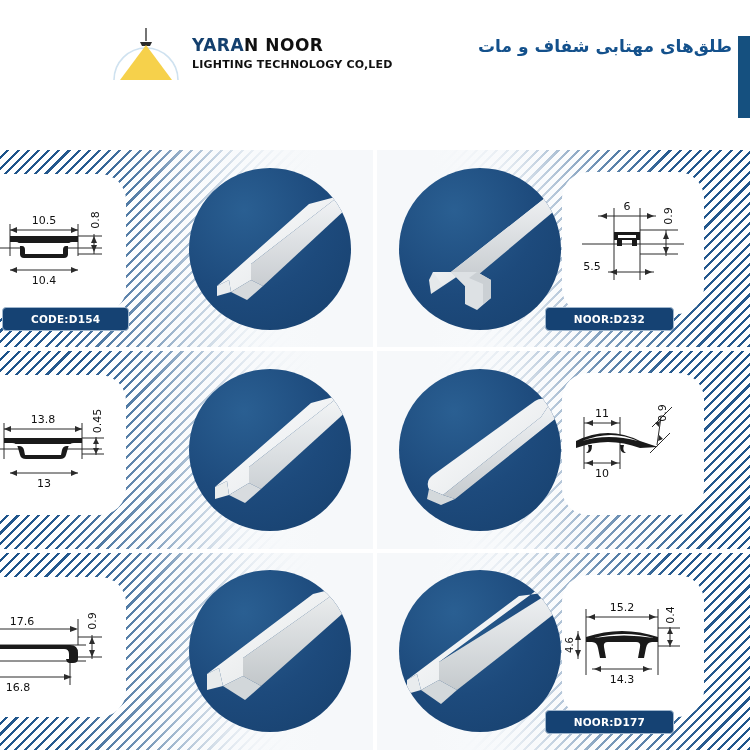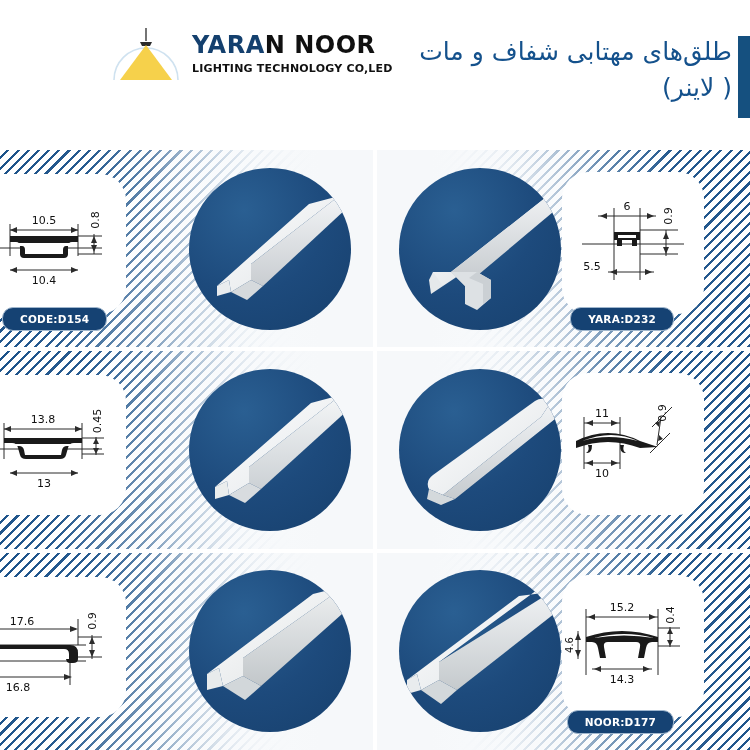--- a/index.html
+++ b/index.html
@@ -18,36 +18,36 @@
   }
   .logo-block {
     position:absolute; left:110px; top:22px;
     display:flex; align-items:center; gap:10px;
     direction:ltr;
   }
   .lamp-icon { width:72px; height:64px; position:relative; }
   .logo-text { display:flex; flex-direction:column; align-items:flex-start; }
   .logo-main {
     font-family:"DejaVu Sans","Liberation Sans",sans-serif;
-    font-size:24px; font-weight:bold; letter-spacing:0.5px;
+    font-size:17px; font-weight:bold; letter-spacing:0.5px;
     line-height:1.05; white-space:nowrap;text-align:center;
   }
   .logo-main .lt-dark { color:#14406e; }
   .logo-main .lt-black { color:#101010; }
   .logo-sub {
     font-size:11px; font-weight:bold; color:#101010;
     letter-spacing:0.2px; margin-top:3px; white-space:nowrap;
   }
 
   .title-wrap {
     position:absolute; right:18px; top:34px;
     text-align:right; direction:rtl;
   }
   .title-line {
-    color:#14518c; font-size:25px; font-weight:normal;
+    color:#14518c; font-size:17px; font-weight:bold;
     line-height:1.45; white-space:nowrap;
   }
   .title-bar {
     position:absolute; right:0px; top:36px;
     width:12px; height:82px; background:#15507f;
   }
 
   
   .grid {
     position:absolute; left:0; top:150px; width:750px; height:600px;
@@ -99,21 +99,21 @@
   .cell.inner-card .draw-card { left:46px; top:22px; width:142px; height:142px; }
   .cell.flip.inner-card .draw-card { right:46px; left:auto; }
 
   .draw-svg { position:absolute; inset:0; width:100%; height:100%; }
 
   
   .code-badge {
     position:absolute; bottom:16px;
     background:#154273; color:#ffffff;
     font-size:10.5px; font-weight:bold;
-    padding:5px 17px; border-radius:11px;
+    padding:5px 28px; border-radius:4px;
     letter-spacing:.2px; white-space:nowrap;
     border:1px solid #9fb6cd;
   }
   .cell .code-badge { left:2px; }
   .cell.flip .code-badge { left:auto; right:2px; }
   .cell.inner-card .code-badge { left:76px; }
   .cell.flip.inner-card .code-badge { right:76px; left:auto; }
 
   
   .photo {
@@ -143,21 +143,20 @@
       </svg>
     </div>
     <div class="logo-text">
       <div class="logo-main"><span class="lt-dark">YARA</span><span class="lt-black">N NOOR</span></div>
       <div class="logo-sub">LIGHTING TECHNOLOGY CO,LED</div>
     </div>
   </div>
 
   <div class="title-wrap">
     <div class="title-line">طلق‌های مهتابی شفاف و مات</div>
-    <div class="title-line">( لاینر)</div>
   </div>
   <div class="title-bar"></div>
 </div>
 
 <div class="grid">
 
   <div class="cell">
     <div class="stripes fade-right"></div>
     <div class="cell-wash"></div>
     <div class="draw-card">
@@ -227,21 +226,21 @@
           <line x1="78" y1="58" x2="116" y2="58"></line>
           <line x1="78" y1="82" x2="116" y2="82"></line>
         </g>
         <path d="M52 60 h26 v8 h-3 v6 h-5 v-6 h-10 v6 h-5 v-6 h-3 z" fill="#1a1a1a"></path>
         <path d="M56 63 h18 v3 h-18 z" fill="#ffffff"></path>
         <text class="dim-txt" x="65" y="38" font-size="11" fill="#111" text-anchor="middle">6</text>
         <text class="dim-txt" x="30" y="98" font-size="11" fill="#111" text-anchor="middle">5.5</text>
         <text class="dim-txt" x="110" y="44" font-size="11" fill="#111" text-anchor="middle" transform="rotate(-90 110 44)">0.9</text>
       </svg>
     </div>
-    <div class="code-badge">YARA:D232</div>
+    <div class="code-badge">NOOR:D232</div>
     <div class="photo">
       <svg viewBox="0 0 162 162" class="photo-svg">
         <defs>
           <linearGradient id="g232a" x1="0" y1="0" x2="1" y2="1">
             <stop offset="0" stop-color="#ffffff"></stop>
               <stop offset="1" stop-color="#d8dcdf"></stop>
           </linearGradient>
           <linearGradient id="g232b" x1="0" y1="0" x2="0" y2="1">
             <stop offset="0" stop-color="#eef0f2"></stop>
               <stop offset="1" stop-color="#c4c9cd"></stop>

